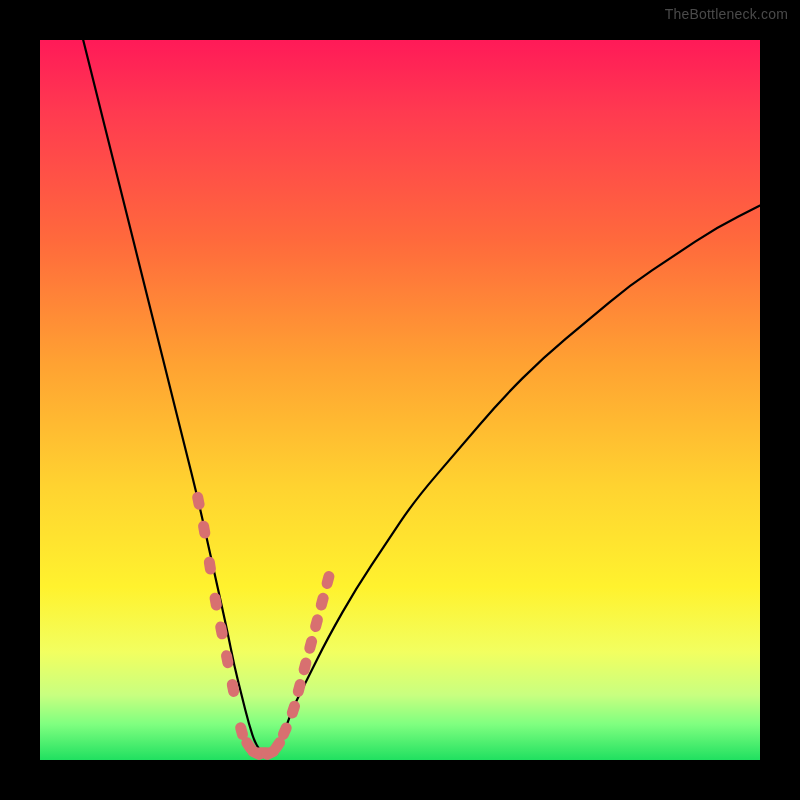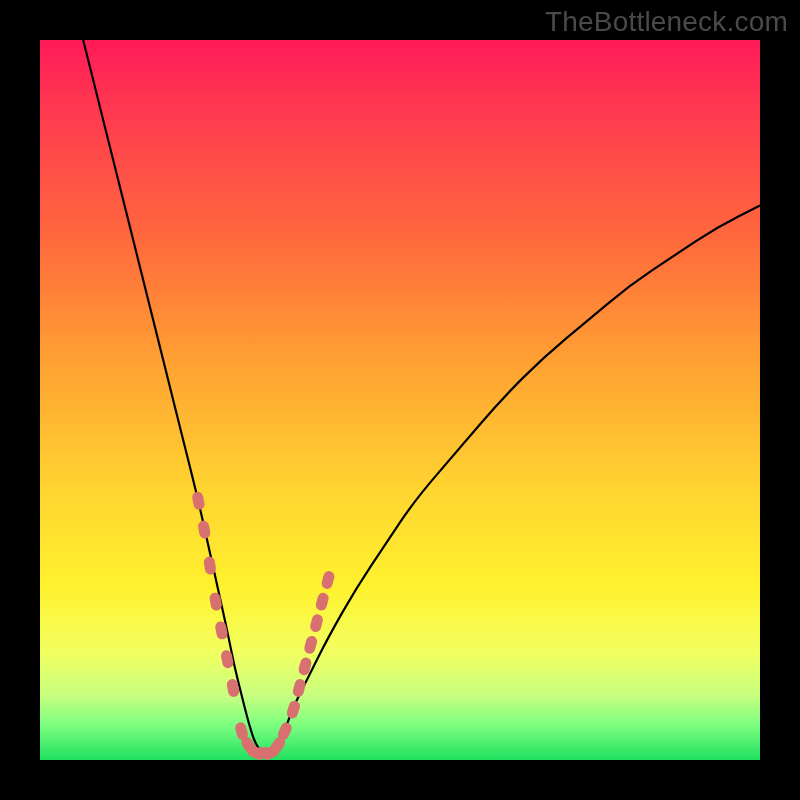--- a/index.html
+++ b/index.html
@@ -38,21 +38,21 @@
       #c8ff80 91%,
       #80ff80 95%,
       #20e060 100%
     );
   }
   .watermark {
     position: absolute;
     top: 6px;
     right: 12px;
     color: #4a4a4a;
-    font-size: 28px;
+    font-size: 14px;
     font-weight: 500;
     letter-spacing: 0.2px;
     user-select: none;
   }
   svg {
     position: absolute;
     left: 0;
     top: 0;
   }
   .capsule {

